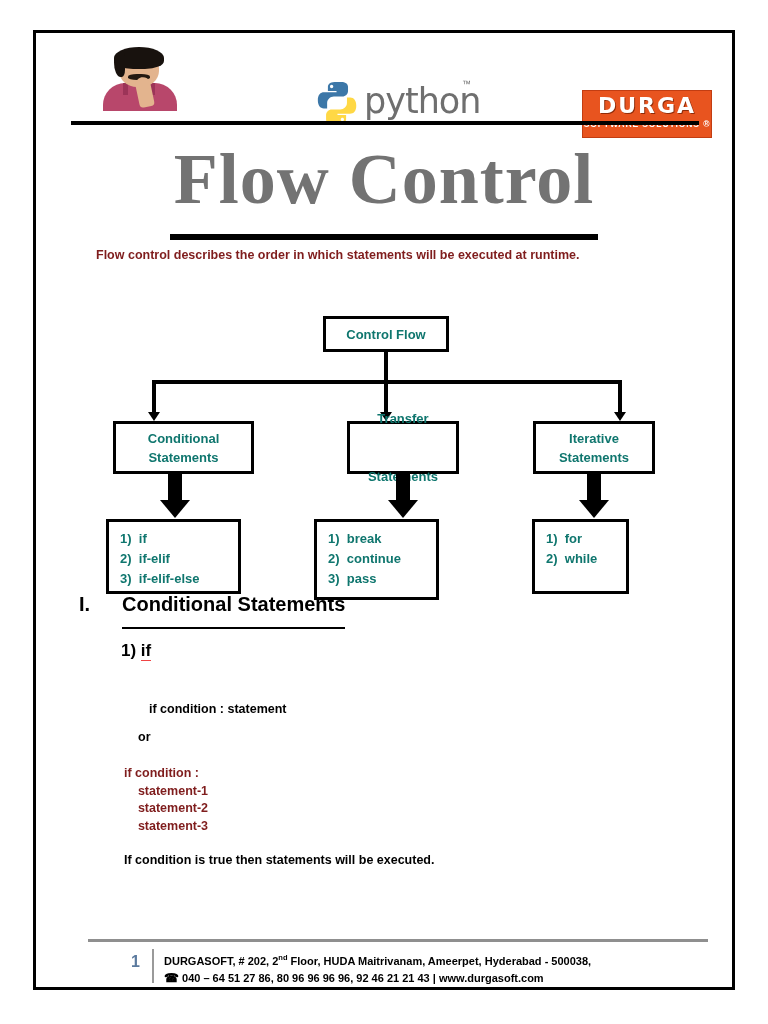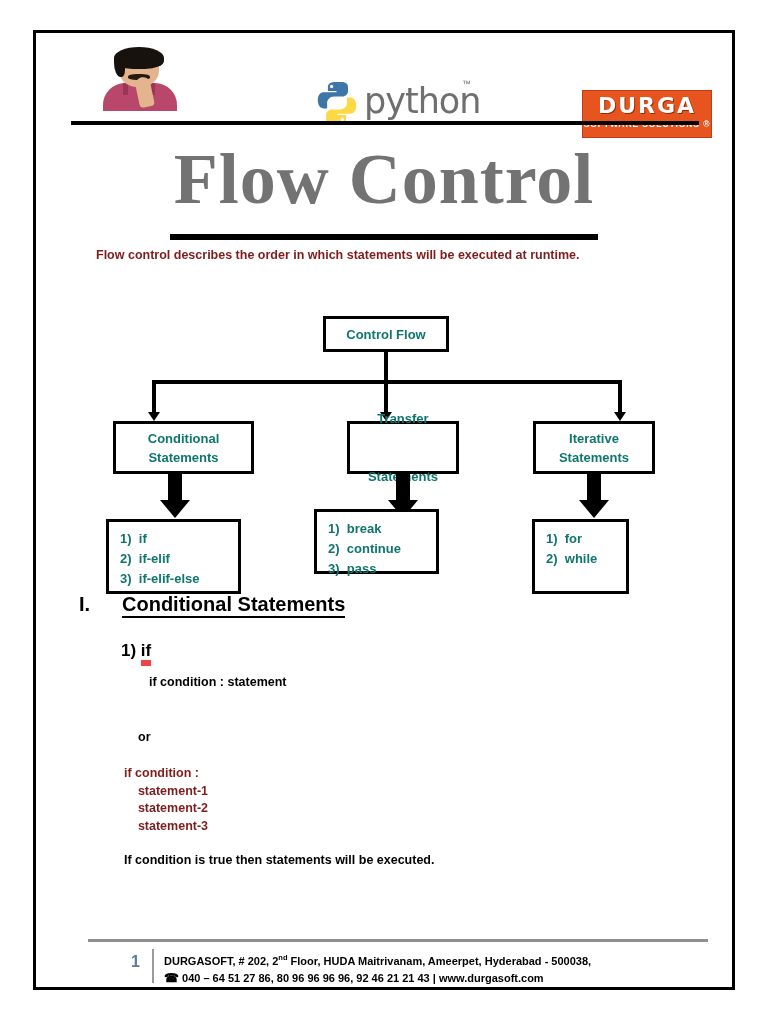--- a/index.html
+++ b/index.html
@@ -276,49 +276,49 @@
   }
   #ts-cond  { left: 132px; top: 193px; }
   #th-cond  { left: 124px; top: 219px; }
   #ts-trans { left: 360px; top: 193px; }
   #th-trans { left: 352px; top: 219px; }
   #ts-iter  { left: 551px; top: 193px; }
   #th-iter  { left: 543px; top: 219px; }
 
   
   #box-cond-list  { left: 70px;  top: 238px; width: 135px; height: 75px; }
-  #box-trans-list { left: 278px; top: 228px; width: 125px; height: 65px; }
+  #box-trans-list { left: 278px; top: 238px; width: 125px; height: 81px; }
   #box-iter-list  { left: 496px; top: 238px; width: 97px;  height: 75px; }
 
   
   #sec-heading {
     position: absolute;
     left: 43px;
     top: 560px;
     font-size: 20px;
     font-weight: bold;
     color: #000000;
   }
   #sec-heading .numeral { display: inline-block; width: 43px; }
-  #sec-heading .label { border-bottom: 2.5px solid #000000; padding-bottom: 1px; }
+  #sec-heading .label { border-bottom: 2.5px solid #000000; padding-bottom: 12px; }
 
   #sub-heading {
     position: absolute;
     left: 85px;
     top: 608px;
     font-size: 17px;
     font-weight: bold;
     color: #000000;
   }
-  #sub-heading .sub-label { border-bottom: 6px solid #ef4444; padding-bottom: 0px; }
+  #sub-heading .sub-label { border-bottom: 1px solid #ef4444; padding-bottom: 0px; }
 
   #code-a {
     position: absolute;
     left: 88px;
-    top: 642px;
+    top: 669px;
     font-size: 12.5px;
     font-weight: bold;
     color: #000000;
     padding-left: 25px;
   }
   #or-line {
     position: absolute;
     left: 102px;
     top: 697px;
     font-size: 12.5px;

